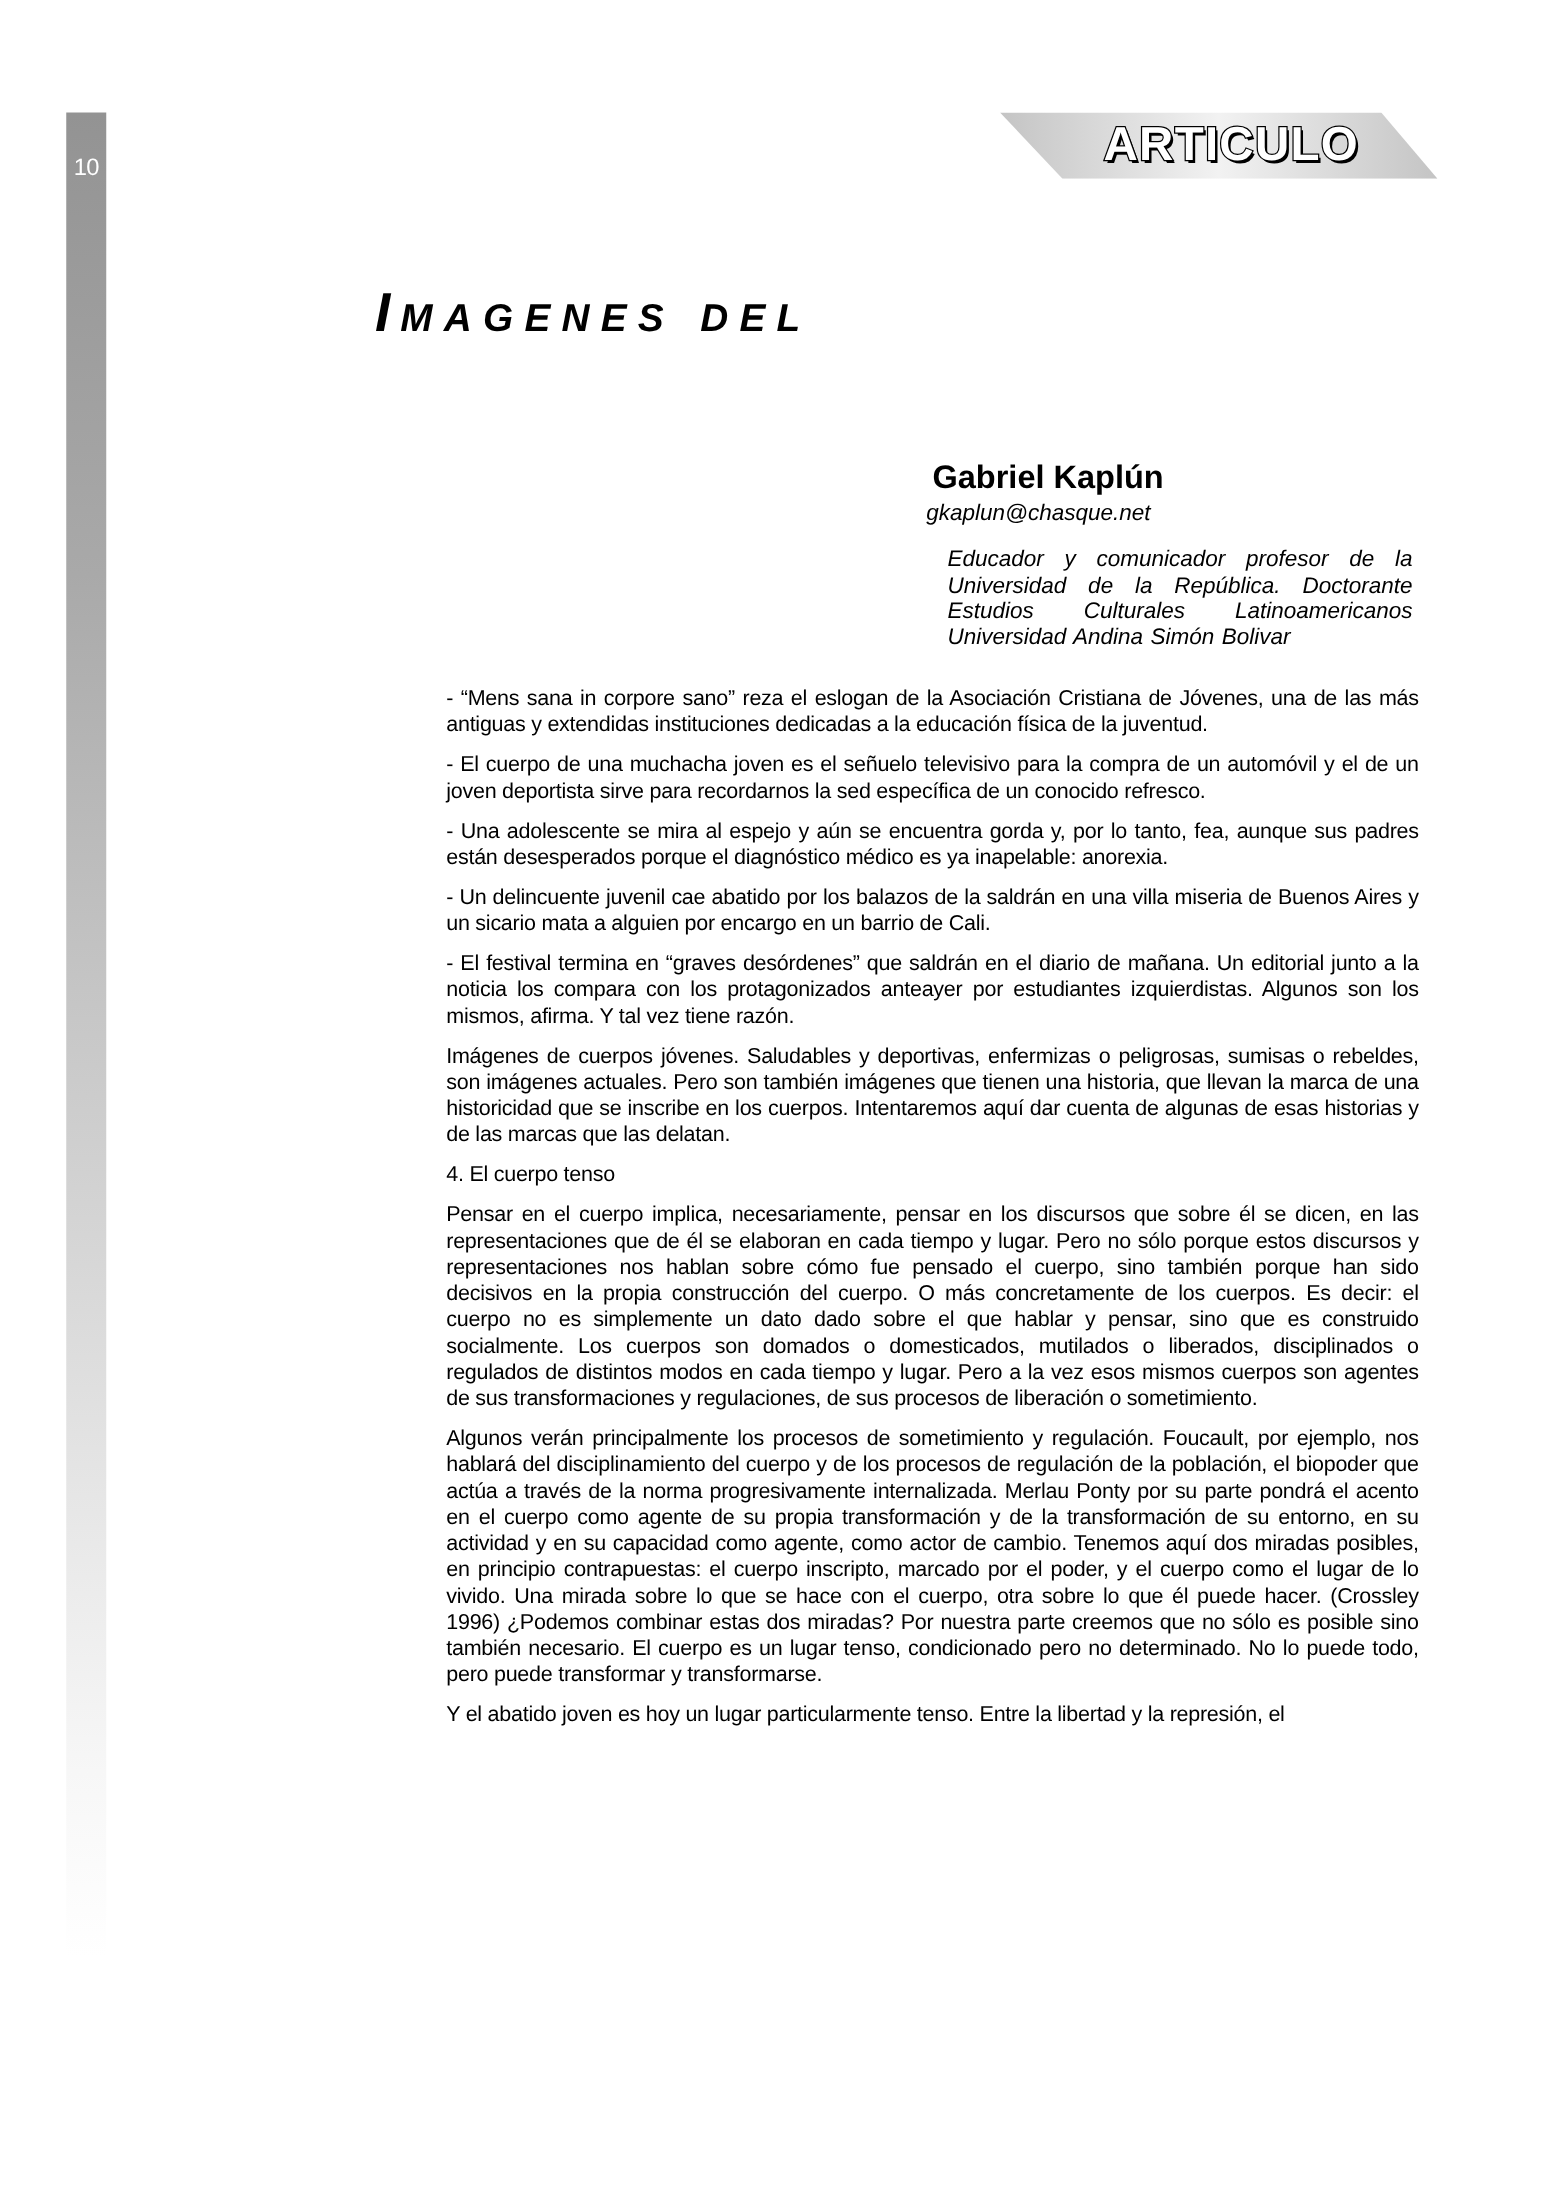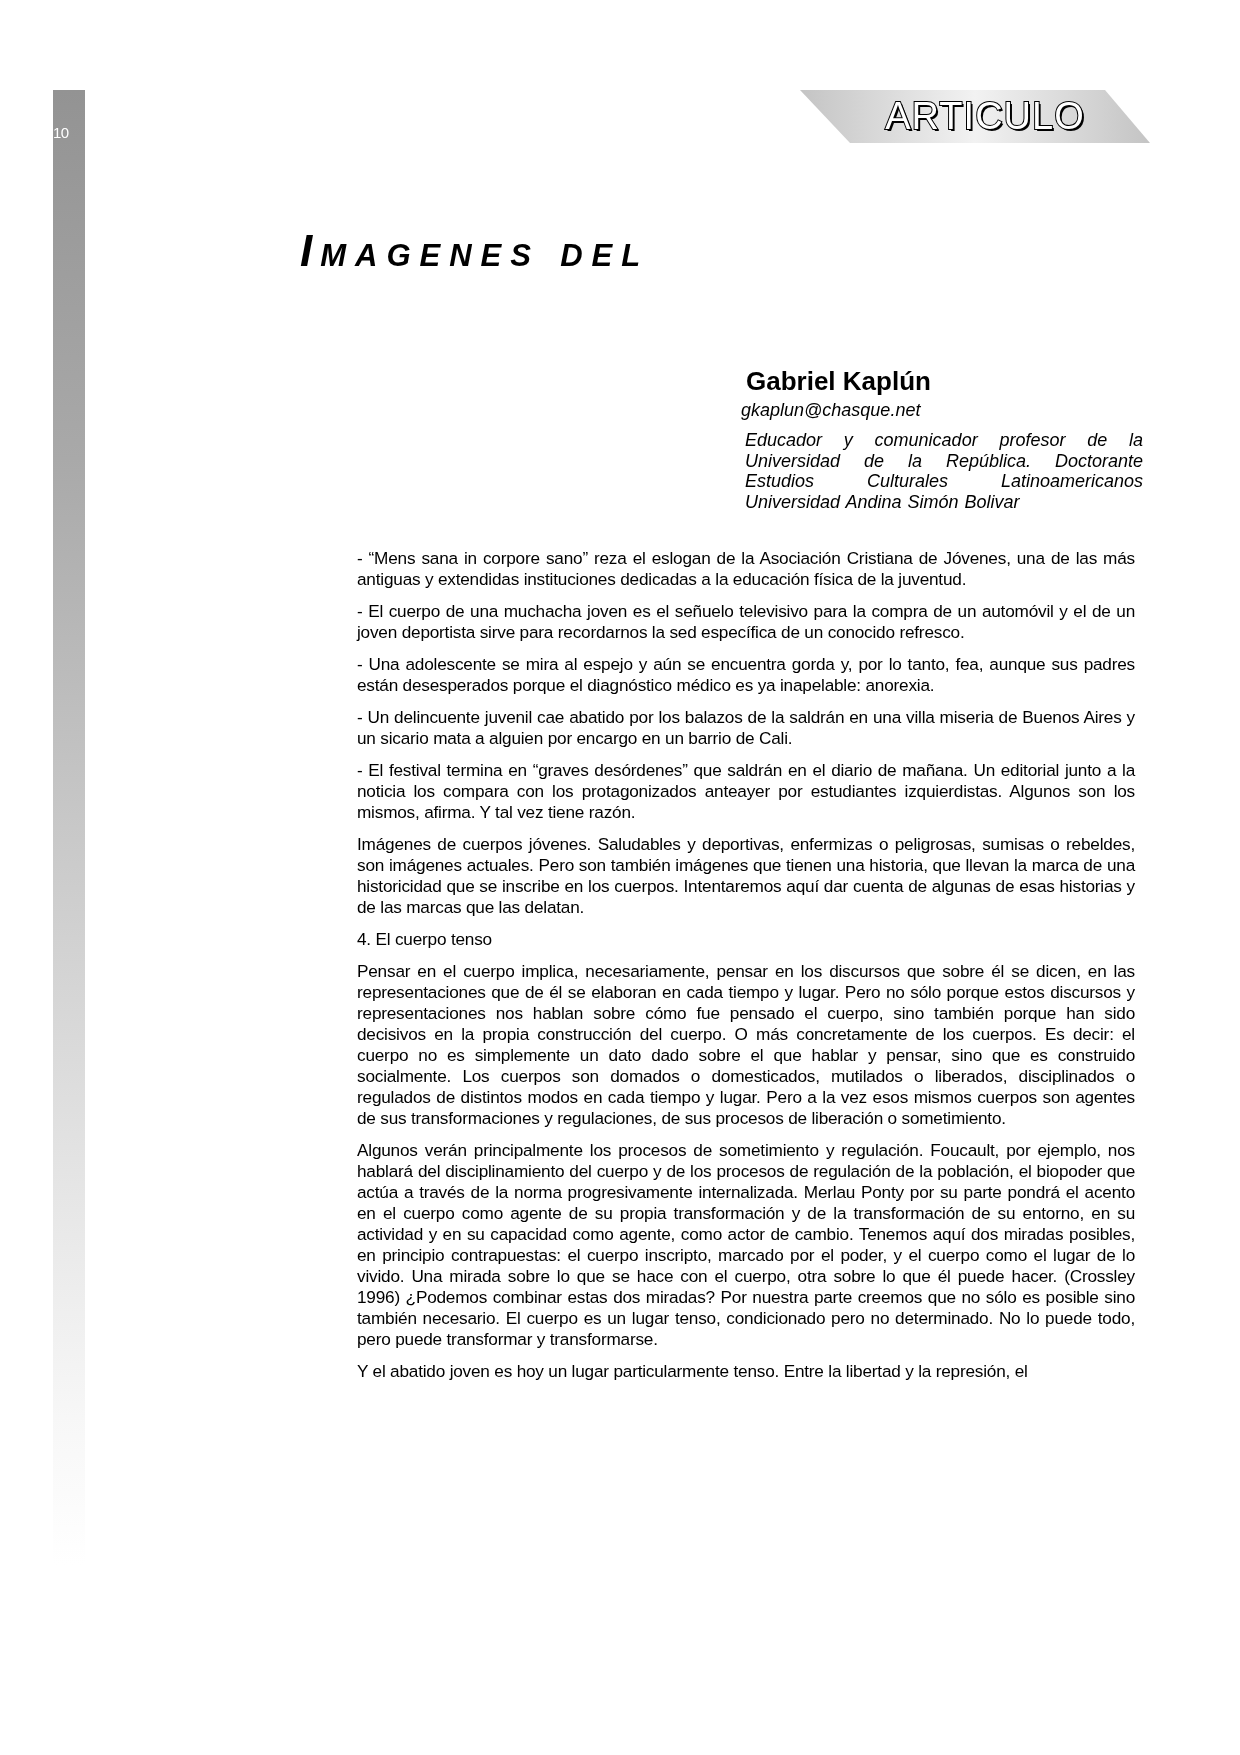--- a/index.html
+++ b/index.html
@@ -21,23 +21,23 @@
       top: 90px;
       width: 32px;
       height: 1475px;
       background: linear-gradient(to bottom, #939393 0%, #a9a9a9 25%, #c8c8c8 50%, #e6e6e6 75%, #f7f7f7 90%, #ffffff 100%);
     }
     .page-number {
       position: absolute;
       left: 53px;
       top: 124px;
       width: 32px;
-      text-align: left;
+      text-align: center;
       font-family: "Liberation Sans", sans-serif;
-      font-size: 15px;
+      font-size: 19px;
       color: #ffffff;
       letter-spacing: -0.5px;
     }
     .logo {
       position: absolute;
       left: 52px;
       top: 1460px;
       width: 34px;
       height: 105px;
     }
@@ -55,21 +55,21 @@
       position: absolute;
       left: 0;
       top: 0;
       width: 350px;
       height: 53px;
       line-height: 53px;
       text-align: center;
       padding-left: 20px;
       box-sizing: border-box;
       font-family: "Liberation Sans", sans-serif;
-      font-weight: normal;
+      font-weight: bold;
       font-size: 38px;
       letter-spacing: 1px;
       color: #ffffff;
       -webkit-text-stroke: 2px #000;
       text-shadow: 2px 2px 0 #000;
       paint-order: stroke fill;
     }
 
     .title {
       position: absolute;
@@ -104,21 +104,21 @@
       font-size: 18px;
       line-height: 20px;
       margin: 0 0 10px 0;
     }
     .author-bio {
       font-style: italic;
       font-size: 18px;
       line-height: 20.5px;
       text-align: justify;
       text-align-last: left;
-      margin: 4px;
+      margin: 17px;
       word-spacing: 1px;
     }
 
     .article-body {
       position: absolute;
       left: 357px;
       top: 548px;
       width: 790px;
       font-family: "Liberation Sans", sans-serif;
       font-size: 17.2px;

